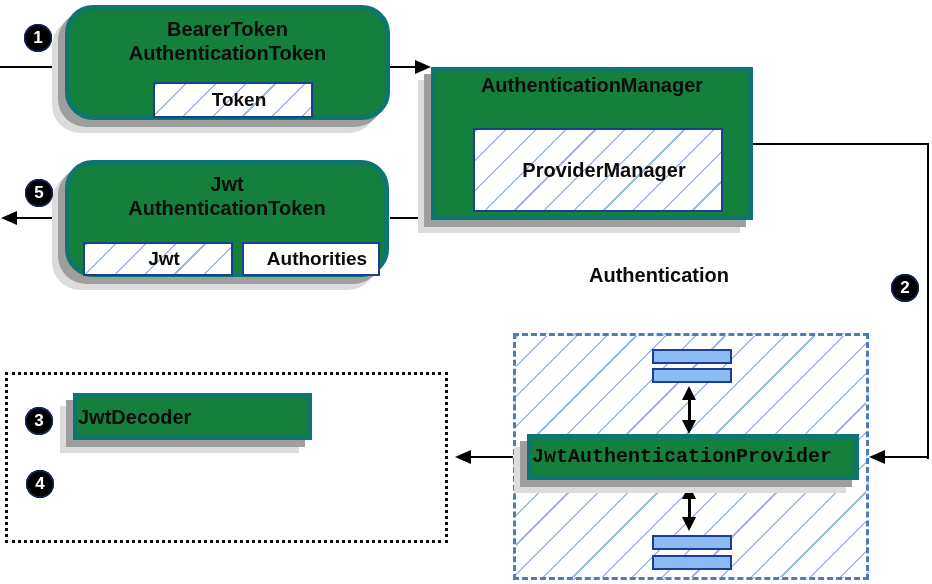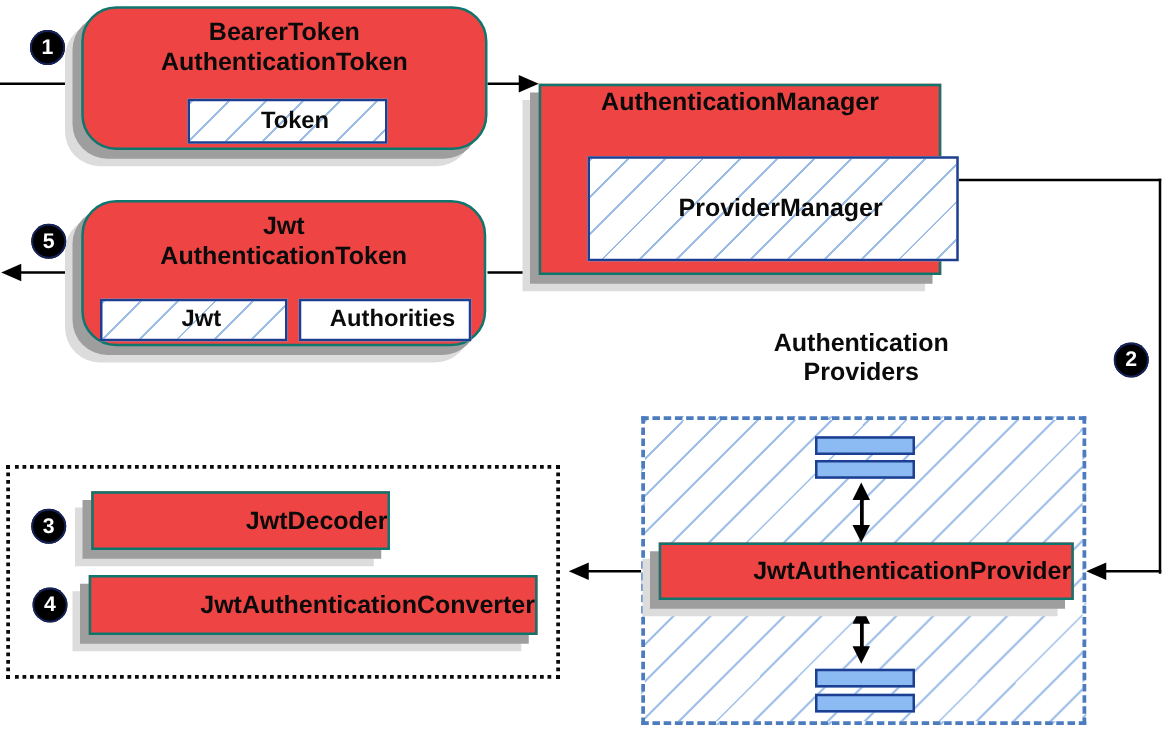--- a/index.html
+++ b/index.html
@@ -11,21 +11,21 @@
   .vline{position:absolute;width:2px;background:#000;}
   .vline3{position:absolute;width:3px;background:#000;}
   .tri{position:absolute;width:0;height:0;}
   .tri-right{border-top:7px solid transparent;border-bottom:7px solid transparent;border-left:16px solid #000;}
   .tri-left{border-top:7px solid transparent;border-bottom:7px solid transparent;border-right:16px solid #000;}
   .tri-up{border-left:7px solid transparent;border-right:7px solid transparent;border-bottom:14px solid #000;}
   .tri-down{border-left:7px solid transparent;border-right:7px solid transparent;border-top:14px solid #000;}
   
   .blue-box{
     position:absolute;box-sizing:border-box;
-    background:#ef4444;border:2px solid #0f766e;
+    background:#15803d;border:5px solid #0f766e;
     box-shadow:-7px 7px 0 #9E9E9E, -13px 13px 0 #DCDCDC;
     text-align:center;
   }
   .rounded{border-radius:28px;}
   .hatch{
     background-color:#ffffff;
     background-image:repeating-linear-gradient(135deg,#9BBDE8 0px,#9BBDE8 1.6px,transparent 1.6px,transparent 21px);
   }
   .chip{
     position:absolute;box-sizing:border-box;border:2px solid #1D3F91;
@@ -44,21 +44,21 @@
   .bar{
     position:absolute;box-sizing:border-box;width:80px;height:15px;
     background:#8CBAF2;border:2px solid #1D3F91;
   }
   .badge{
     position:absolute;width:28px;height:28px;border-radius:50%;
     background:#000;color:#fff;font-size:17px;line-height:28px;text-align:center;
     box-shadow:0 0 0 1.5px #15235c inset;
   }
   .label-2line{position:absolute;text-align:center;font-size:20px;line-height:23px;}
-  .center-flex{display:flex;align-items:center;justify-content:flex-end;}
+  .center-flex{display:flex;align-items:center;justify-content:flex-start;}
 </style>
 </head>
 <body>
 
 <div class="canvas">
 
   <div class="hline" style="left:0;top:66px;width:65px;"></div>
 
   <div class="hline" style="left:390px;top:66px;width:27px;"></div>
   <div class="tri tri-right" style="left:415px;top:60px;"></div>
@@ -71,64 +71,60 @@
   <div class="hline" style="left:753px;top:143px;width:176px;"></div>
   <div class="vline" style="left:927px;top:143px;height:316px;"></div>
   <div class="hline" style="left:884px;top:456px;width:45px;"></div>
   <div class="tri tri-left" style="left:869px;top:450px;"></div>
 
   <div class="hline" style="left:470px;top:456px;width:43px;"></div>
   <div class="tri tri-left" style="left:455px;top:450px;"></div>
 
   <div class="providers-dashed hatch" style="left:513px;top:333px;width:356px;height:247px;"></div>
 
-  <div class="label-2line" style="left:534px;top:264px;width:310px;">
+  <div class="label-2line" style="left:504px;top:264px;width:310px;">
     <div>Authentication</div>
-    <div>Providers</div>
   </div>
 
   <div class="bar" style="left:652px;top:349px;"></div>
   <div class="bar" style="left:652px;top:368px;"></div>
 
   <div class="vline3" style="left:688px;top:397px;height:28px;"></div>
   <div class="tri tri-up" style="left:682px;top:386px;"></div>
   <div class="tri tri-down" style="left:682px;top:420px;"></div>
 
   <div class="vline3" style="left:688px;top:496px;height:28px;"></div>
   <div class="tri tri-up" style="left:682px;top:485px;"></div>
   <div class="tri tri-down" style="left:682px;top:517px;"></div>
 
   <div class="bar" style="left:652px;top:535px;"></div>
   <div class="bar" style="left:652px;top:555px;"></div>
 
-  <div class="blue-box center-flex" style="left:527px;top:434px;width:332px;height:46px;">
+  <div class="blue-box center-flex" style="left:527px;top:434px;width:332px;height:46px;font-family:Liberation Mono, monospace;">
     <span class="box-title">JwtAuthenticationProvider</span>
   </div>
 
   <div class="dotted-group" style="left:5px;top:372px;width:443px;height:171px;"></div>
 
   <div class="blue-box center-flex" style="left:73px;top:393px;width:239px;height:47px;">
     <span class="box-title">JwtDecoder</span>
   </div>
 
-  <div class="blue-box center-flex" style="left:71px;top:460px;width:359px;height:48px;">
-    <span class="box-title">JwtAuthenticationConverter</span>
-  </div>
 
   <div class="blue-box rounded" style="left:65px;top:5px;width:325px;height:115px;">
     <div class="box-title" style="margin-top:7px;">BearerToken</div>
     <div class="box-title">AuthenticationToken</div>
     <div class="chip hatch" style="left:83px;top:72px;width:160px;height:36px;">
       <span>Token</span>
     </div>
   </div>
 
   <div class="blue-box" style="left:431px;top:67px;width:322px;height:153px;">
     <div class="box-title" style="margin-top:1px;">AuthenticationManager</div>
-    <div class="chip hatch" style="left:37px;top:56px;width:297px;height:84px;">
+    <div class="chip hatch" style="left:37px;top:56px;width:250px;height:84px;">
       <span class="box-title">ProviderManager</span>
     </div>
   </div>
 
   <div class="blue-box rounded" style="left:65px;top:160px;width:324px;height:117px;">
     <div class="box-title" style="margin-top:7px;">Jwt</div>
     <div class="box-title">AuthenticationToken</div>
     <div class="chip hatch" style="left:13px;top:77px;width:150px;height:34px;">
       <span>Jwt</span>
     </div>

